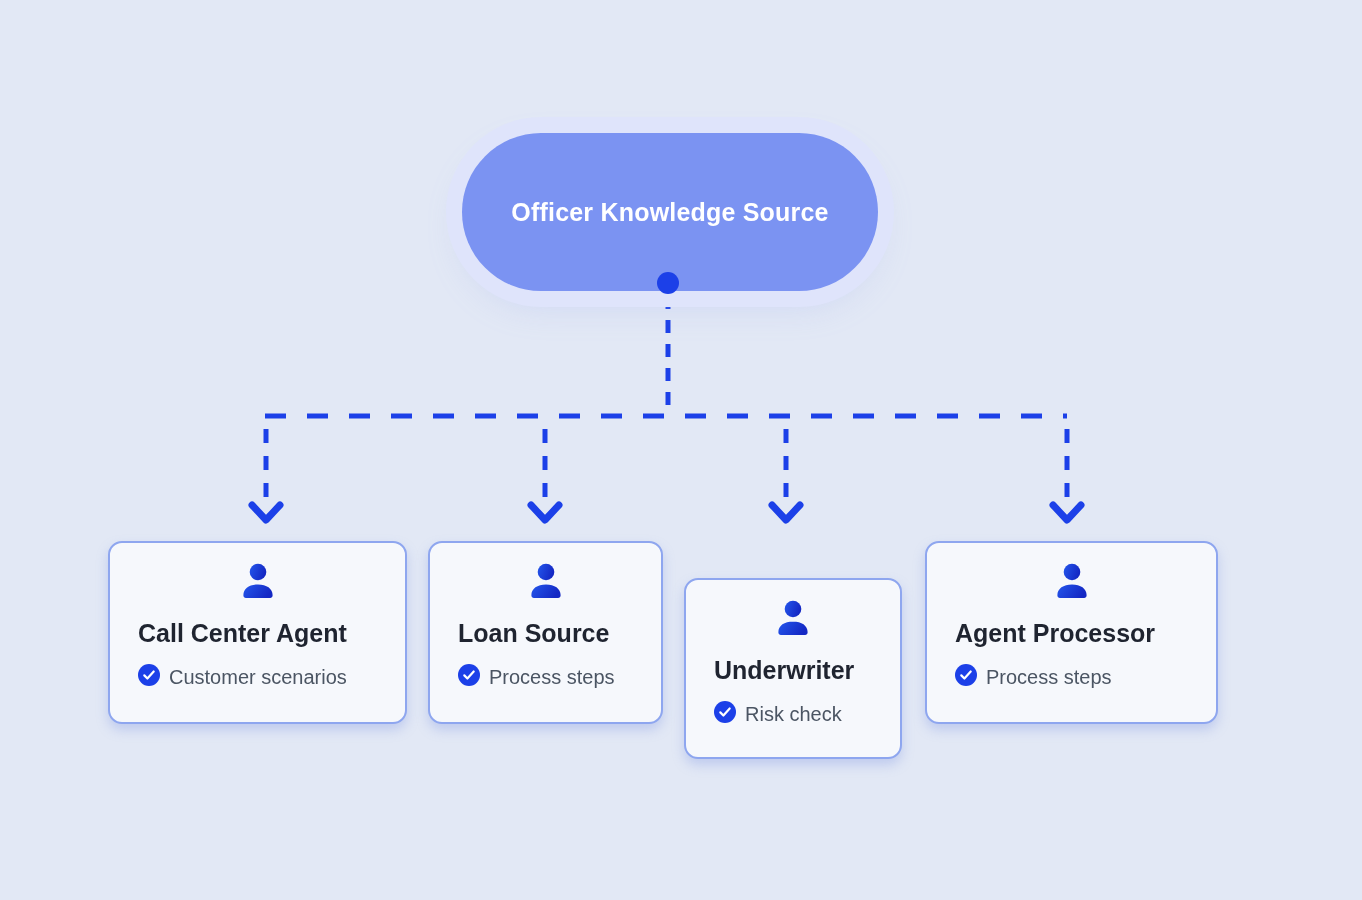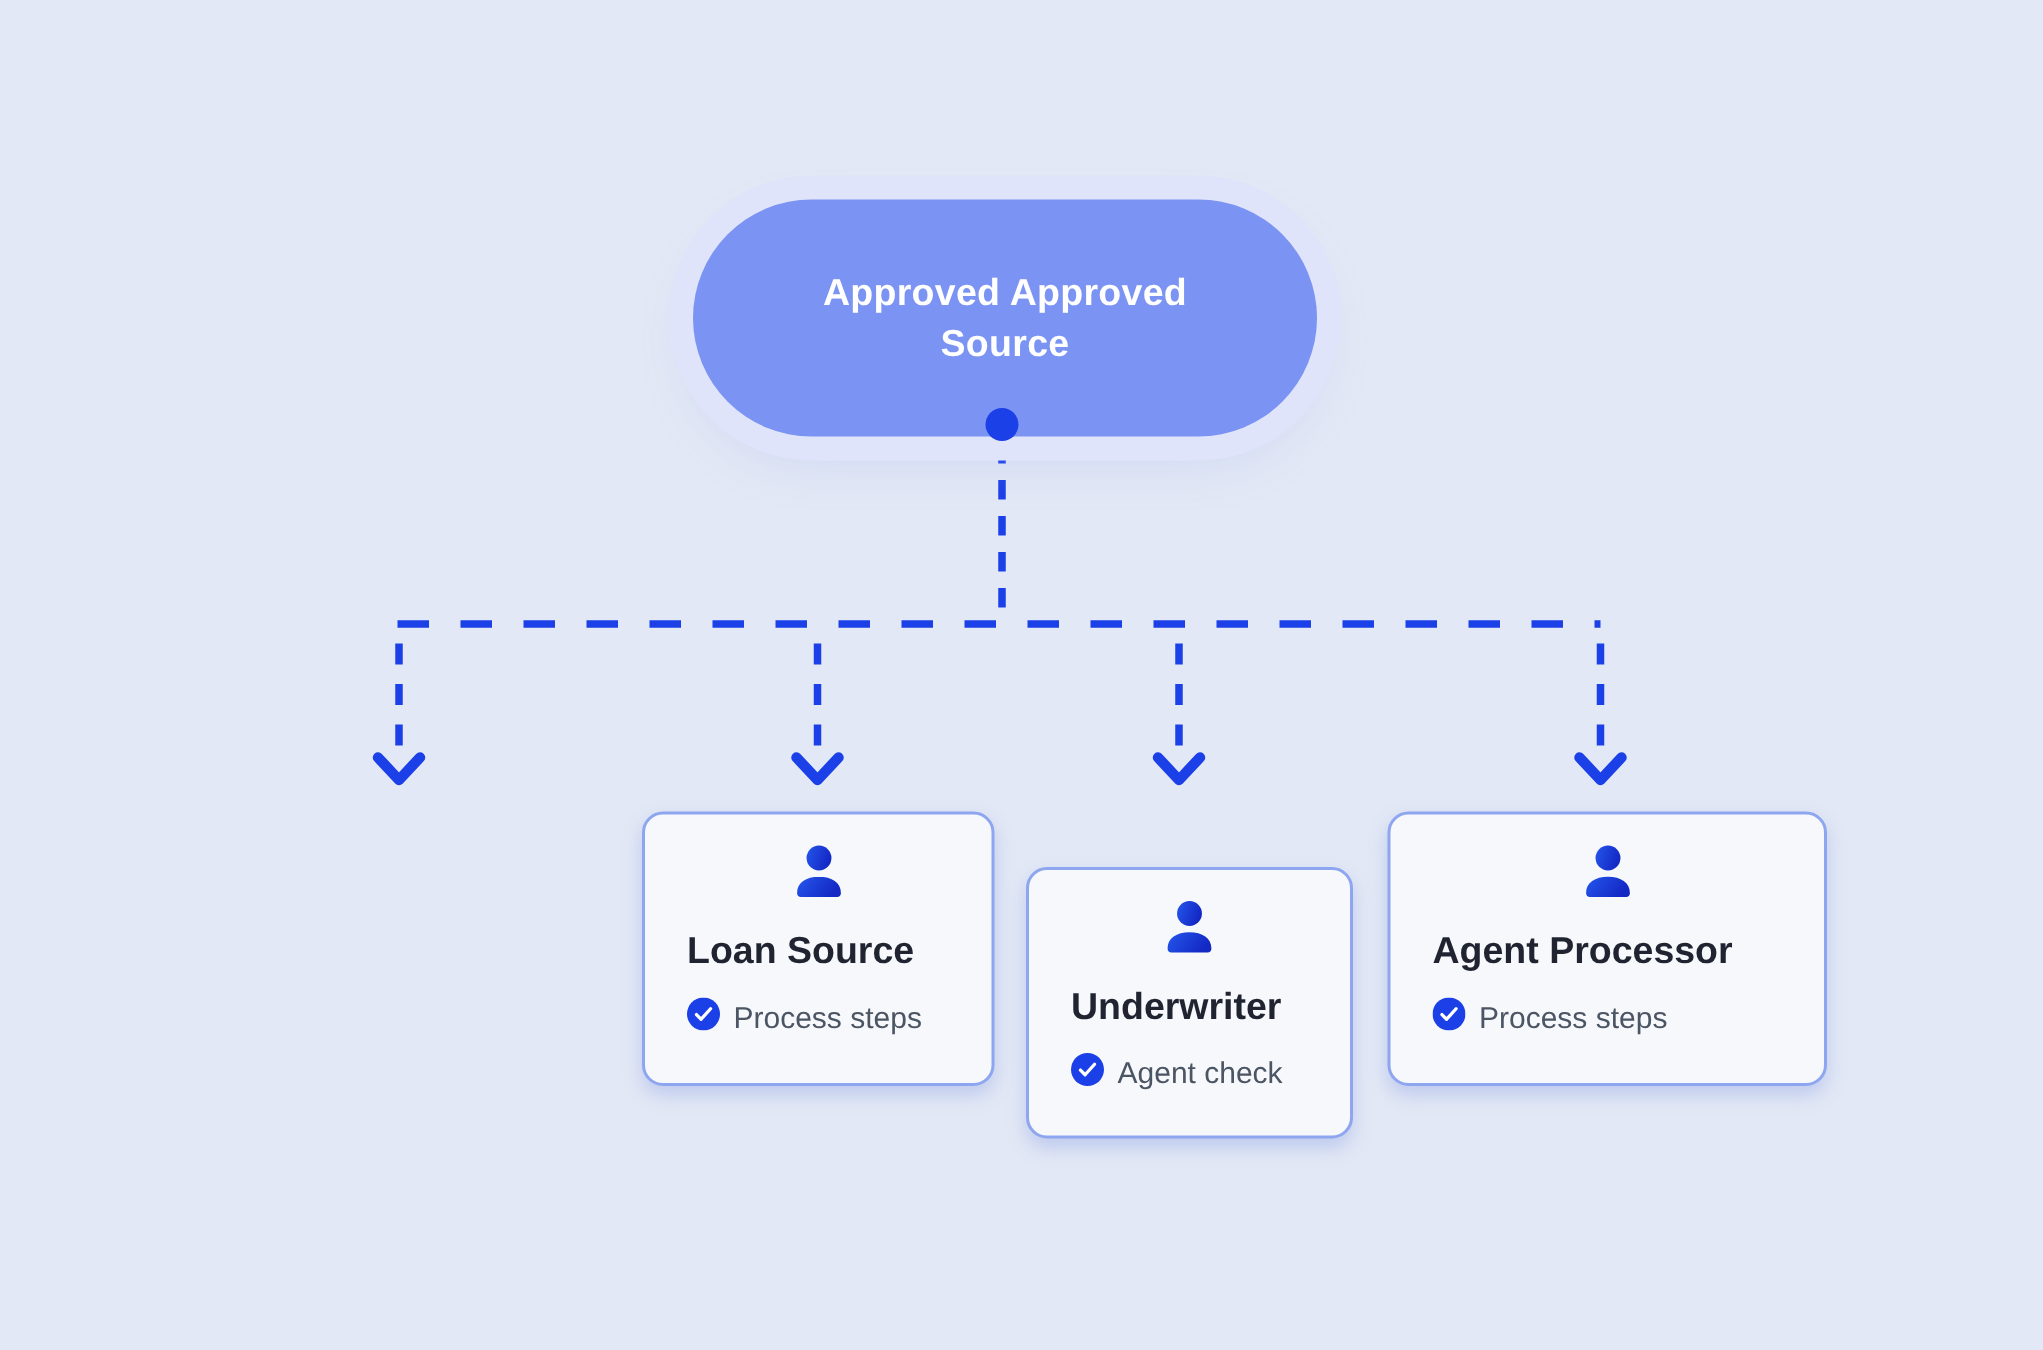--- a/index.html
+++ b/index.html
@@ -87,24 +87,43 @@
     <line class="dash-line" x1="786" y1="429" x2="786" y2="500" stroke-dasharray="14 13"></line>
     <line class="dash-line" x1="1067" y1="429" x2="1067" y2="500" stroke-dasharray="14 13"></line>
 
     <polyline class="arrow-head" points="252,505 266,520 280,505"></polyline>
     <polyline class="arrow-head" points="531,505 545,520 559,505"></polyline>
     <polyline class="arrow-head" points="772,505 786,520 800,505"></polyline>
     <polyline class="arrow-head" points="1053,505 1067,520 1081,505"></polyline>
   </svg>
 
   <div class="root-pill">
-    <div class="root-label">Approved Approved Source</div>
+    <div class="root-label">Officer Knowledge Source</div>
   </div>
   <div class="root-dot"></div>
 
+  <div class="card" id="card-0">
+    <span class="person">
+      <svg width="36" height="36" viewBox="0 0 36 36">
+        <circle cx="18" cy="9" r="8.3" fill="url(#persongrad)"></circle>
+        <path d="M18 21.5 c-8.6 0-14.6 4.1-14.6 10.6 v0.4 c0 1.4 1.1 2.5 2.5 2.5 h24.2 c1.4 0 2.5-1.1 2.5-2.5 v-0.4 c0-6.5-6-10.6-14.6-10.6 z" fill="url(#persongrad)"></path>
+      </svg>
+    </span>
+    <div class="title">Call Center Agent</div>
+    <div class="feature-row">
+      <span>
+        <svg width="22" height="22" viewBox="0 0 22 22">
+          <circle cx="11" cy="11" r="11" fill="#1c40e8"></circle>
+          <path d="M6.3 11.4 l3.1 3.1 6.3-7" stroke="#ffffff" stroke-width="2.2" fill="none" stroke-linecap="round" stroke-linejoin="round"></path>
+        </svg>
+      </span>
+      <span>Customer scenarios</span>
+    </div>
+    <div class="bar" style="background: rgb(62, 110, 34);"></div>
+  </div>
 
   <div class="card" id="card-1">
     <span class="person">
       <svg width="36" height="36" viewBox="0 0 36 36">
         <circle cx="18" cy="9" r="8.3" fill="url(#persongrad)"></circle>
         <path d="M18 21.5 c-8.6 0-14.6 4.1-14.6 10.6 v0.4 c0 1.4 1.1 2.5 2.5 2.5 h24.2 c1.4 0 2.5-1.1 2.5-2.5 v-0.4 c0-6.5-6-10.6-14.6-10.6 z" fill="url(#persongrad)"></path>
       </svg>
     </span>
     <div class="title">Loan Source</div>
     <div class="feature-row">
@@ -127,21 +146,21 @@
       </svg>
     </span>
     <div class="title">Underwriter</div>
     <div class="feature-row">
       <span>
         <svg width="22" height="22" viewBox="0 0 22 22">
           <circle cx="11" cy="11" r="11" fill="#1c40e8"></circle>
           <path d="M6.3 11.4 l3.1 3.1 6.3-7" stroke="#ffffff" stroke-width="2.2" fill="none" stroke-linecap="round" stroke-linejoin="round"></path>
         </svg>
       </span>
-      <span>Agent check</span>
+      <span>Risk check</span>
     </div>
     <div class="bar" style="background: rgb(62, 110, 34);"></div>
   </div>
 
   <div class="card" id="card-3">
     <span class="person">
       <svg width="36" height="36" viewBox="0 0 36 36">
         <circle cx="18" cy="9" r="8.3" fill="url(#persongrad)"></circle>
         <path d="M18 21.5 c-8.6 0-14.6 4.1-14.6 10.6 v0.4 c0 1.4 1.1 2.5 2.5 2.5 h24.2 c1.4 0 2.5-1.1 2.5-2.5 v-0.4 c0-6.5-6-10.6-14.6-10.6 z" fill="url(#persongrad)"></path>
       </svg>

